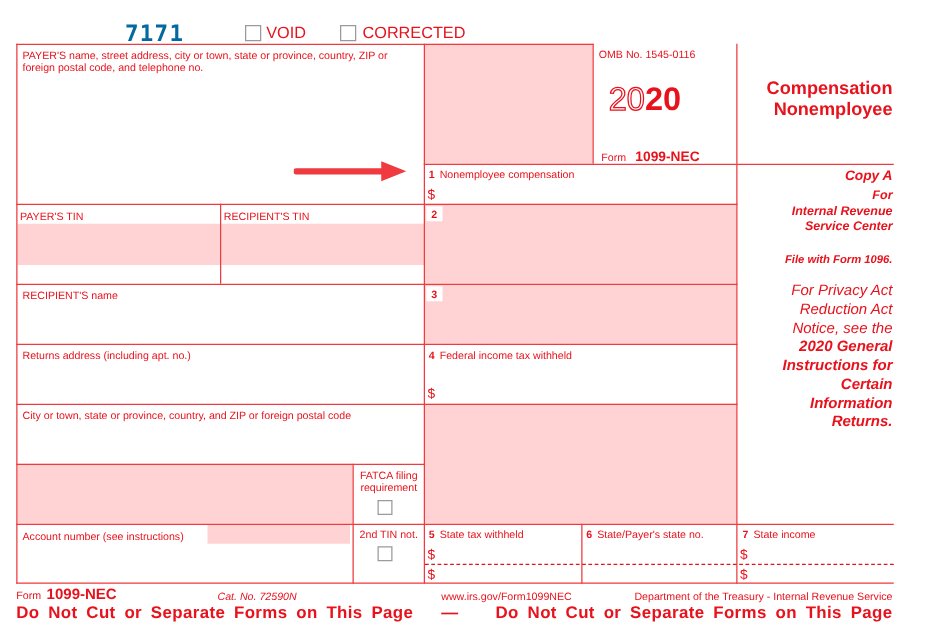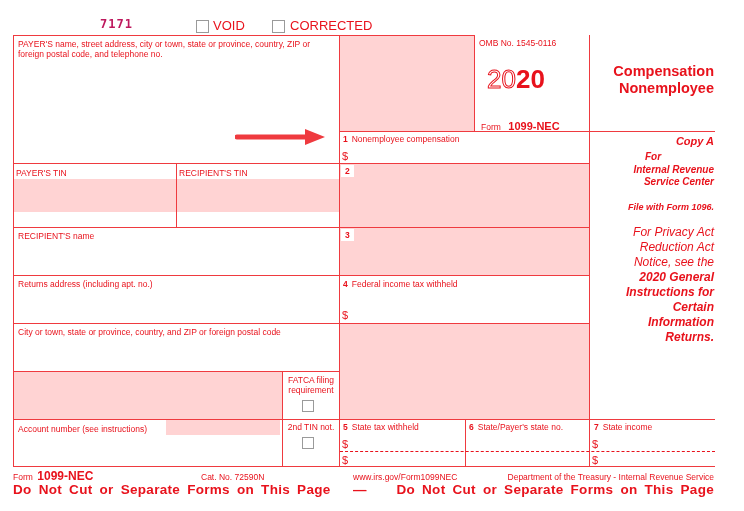--- a/index.html
+++ b/index.html
@@ -14,21 +14,21 @@
   .hl { position: absolute; height: 0; border-top: 1.5px solid #ef3a3f; }
   .vl { position: absolute; width: 0; border-left: 1.5px solid #ef3a3f; }
   .dash { position: absolute; height: 0; border-top: 1px dashed #e8121c; }
   .cb { position: absolute; width: 12px; height: 12px; border: 1px solid #9a9a9a; background: #fff; box-sizing: border-box; }
   .tagbox { position: absolute; background: #fff; font-size: 8.5px; font-weight: bold; line-height: 12px; padding: 0 4px; }
   input.field { position: absolute; border: none; background: transparent; outline: none; font-family: "Liberation Sans", sans-serif; font-size: 11px; color: #222; box-sizing: border-box; }
 </style>
 </head>
 <body>
 
-<div class="abs" style="left:100px; top:17px; font-family:'DejaVu Sans Mono', monospace; font-weight:bold; font-size:12px; color:#be185d; letter-spacing:1px;">7171</div>
+<div class="abs" style="left:100px; top:17px; font-family:'DejaVu Sans Mono', monospace; font-weight:bold; font-size:18px; color:#0369a1; letter-spacing:1px;">7171</div>
 
 <div class="cb" style="left:196px; top:20px; width:13px; height:13px;"></div>
 <div class="abs" style="left:213px; top:18px; font-size:13px; color:#e8121c;">VOID</div>
 
 <div class="cb" style="left:272px; top:20px; width:13px; height:13px;"></div>
 <div class="abs" style="left:290px; top:18px; font-size:13px; color:#e8121c;">CORRECTED</div>
 
 <div class="abs pink" style="left:340px; top:35px; width:134px; height:96px;"></div>
 <div class="abs pink" style="left:14px; top:179px; width:162px; height:33px;"></div>
 <div class="abs pink" style="left:177px; top:179px; width:163px; height:33px;"></div>
@@ -82,21 +82,21 @@
   <span style="font-size:11px; font-weight:bold; color:#e8121c; margin-left:3px;">1099-NEC</span>
 </div>
 
 <div class="abs" style="left:592px; top:63px; width:122px; text-align:right; font-size:14.5px; font-weight:bold; line-height:17px; color:#e8121c;">
   <div>Compensation</div>
   <div>Nonemployee</div>
 </div>
 
 <div class="abs" style="left:592px; top:134px; width:122px; text-align:right; color:#e8121c;font-style:italic;">
   <div style="font-size:11px; font-weight:bold; line-height:14px;">Copy A</div>
-  <div style="font-size:10px; font-weight:bold; line-height:14px; margin-top:2px;text-align:center;">For</div>
+  <div style="font-size:10px; font-weight:bold; line-height:14px; margin-top:2px;">For</div>
   <div style="font-size:10px; font-weight:bold; line-height:12px;">Internal Revenue</div>
   <div style="font-size:10px; font-weight:bold; line-height:12px;">Service Center</div>
   <div style="font-size:9px; font-weight:bold; line-height:12px; margin-top:13px;">File with Form 1096.</div>
   <div style="font-size:12px; line-height:15px; margin-top:12px;">
     <div>For Privacy Act</div>
     <div>Reduction Act</div>
     <div>Notice, see the</div>
     <div style="font-weight:bold;">2020 General</div>
     <div style="font-weight:bold;">Instructions for</div>
     <div style="font-weight:bold;">Certain</div>
@@ -166,19 +166,19 @@
 </div>
 <div class="abs dollar" style="left:592px; top:438px;">$</div>
 <div class="abs dollar" style="left:592px; top:454px;">$</div>
 <input class="field" style="left: 602px; top: 436px; width: 110px; height: 14px;">
 <input class="field" style="left: 602px; top: 452px; width: 110px; height: 14px;">
 
 <div class="abs" style="left:13px; top:468px; white-space:nowrap; line-height:14px;">
   <span style="font-size:8.5px;">Form</span>
   <span style="font-size:12px; font-weight:bold;">1099-NEC</span>
 </div>
-<div class="abs" style="left:201px; top:472px; font-size:8.5px;">Cat. No. 72590N</div>
+<div class="abs" style="left:174px; top:472px; font-size:8.5px;font-style:italic;">Cat. No. 72590N</div>
 <div class="abs" style="left:353px; top:472px; font-size:8.5px;">www.irs.gov/Form1099NEC</div>
 <div class="abs" style="left:487px; top:472px; width:227px; text-align:right; font-size:8.5px; white-space:nowrap;">Department of the Treasury - Internal Revenue Service</div>
 
 <div class="abs" style="left:13px; top:482px; font-size:13.5px; font-weight:bold; word-spacing:3px; letter-spacing:0.3px; white-space:nowrap;">Do Not Cut or Separate Forms on This Page</div>
 <div class="abs" style="left:353px; top:482px; font-size:13.5px; font-weight:bold;">—</div>
 <div class="abs" style="left:390px; top:482px; width:324px; text-align:right; font-size:13.5px; font-weight:bold; word-spacing:3px; letter-spacing:0.3px; white-space:nowrap;">Do Not Cut or Separate Forms on This Page</div>
 
 </body></html>

